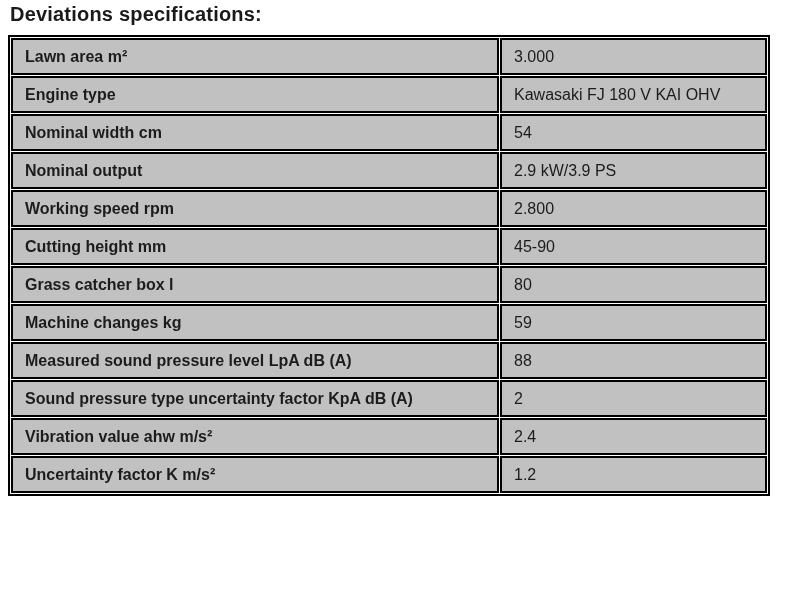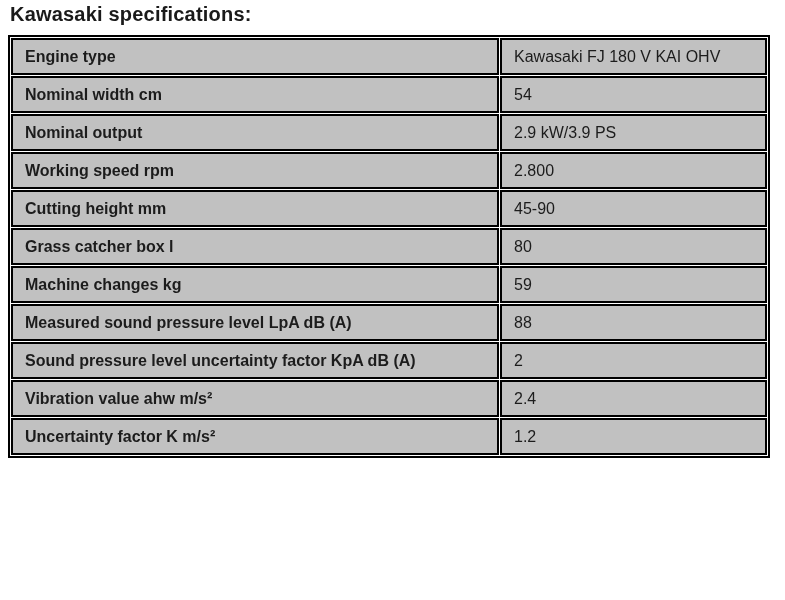--- a/index.html
+++ b/index.html
@@ -65,24 +65,28 @@
     line-height: 1.24;
     letter-spacing: -0.2px;
     white-space: pre-wrap;
   }
 </style>
 </head>
 <body>
 
 <div class="page">
 
-  <div class="page-title">Kawasaki specifications:</div>
+  <div class="page-title">Deviations specifications:</div>
 
   <table class="spec-table">
     <tbody>
+    <tr>
+      <td class="label-cell">Lawn area m²</td>
+      <td class="value-cell">3.000</td>
+    </tr>
 
     <tr>
       <td class="label-cell">Engine type</td>
       <td class="value-cell">Kawasaki FJ 180 V KAI OHV</td>
     </tr>
 
     <tr>
       <td class="label-cell">Nominal width cm</td>
       <td class="value-cell">54</td>
     </tr>
@@ -112,21 +116,21 @@
       <td class="value-cell">59</td>
     </tr>
 
 
     <tr>
       <td class="label-cell">Measured sound pressure level LpA dB (A)</td>
       <td class="value-cell">88</td>
     </tr>
 
     <tr>
-      <td class="label-cell">Sound pressure level uncertainty factor KpA dB (A)</td>
+      <td class="label-cell">Sound pressure type uncertainty factor KpA dB (A)</td>
       <td class="value-cell">2</td>
     </tr>
 
     <tr>
       <td class="label-cell">Vibration value ahw m/s²</td>
       <td class="value-cell">2.4</td>
     </tr>
 
     <tr>
       <td class="label-cell">Uncertainty factor K m/s²</td>

